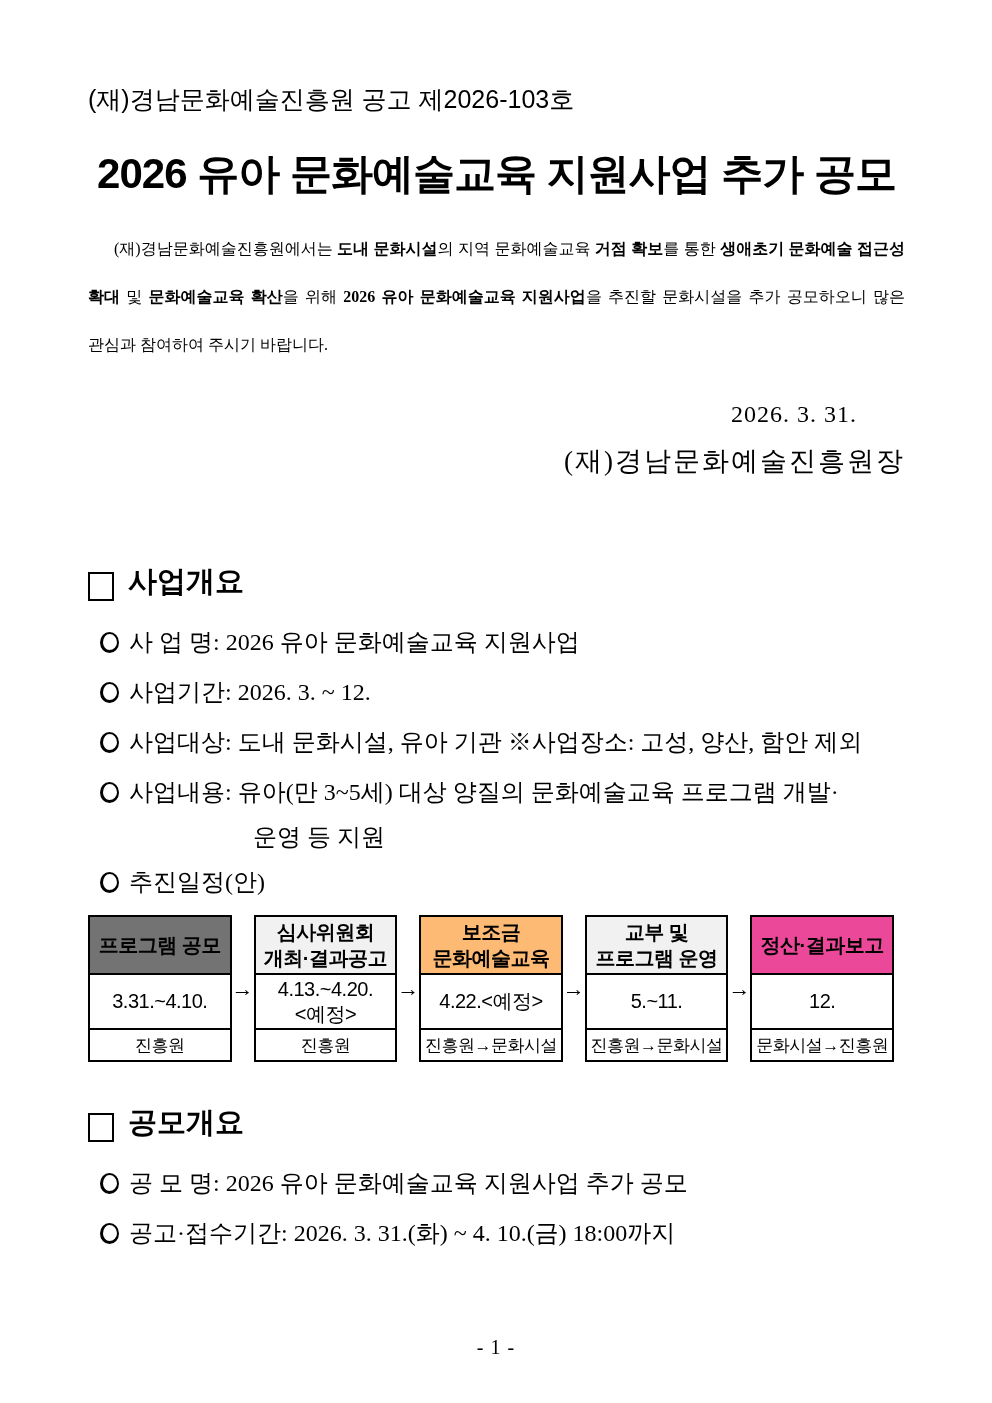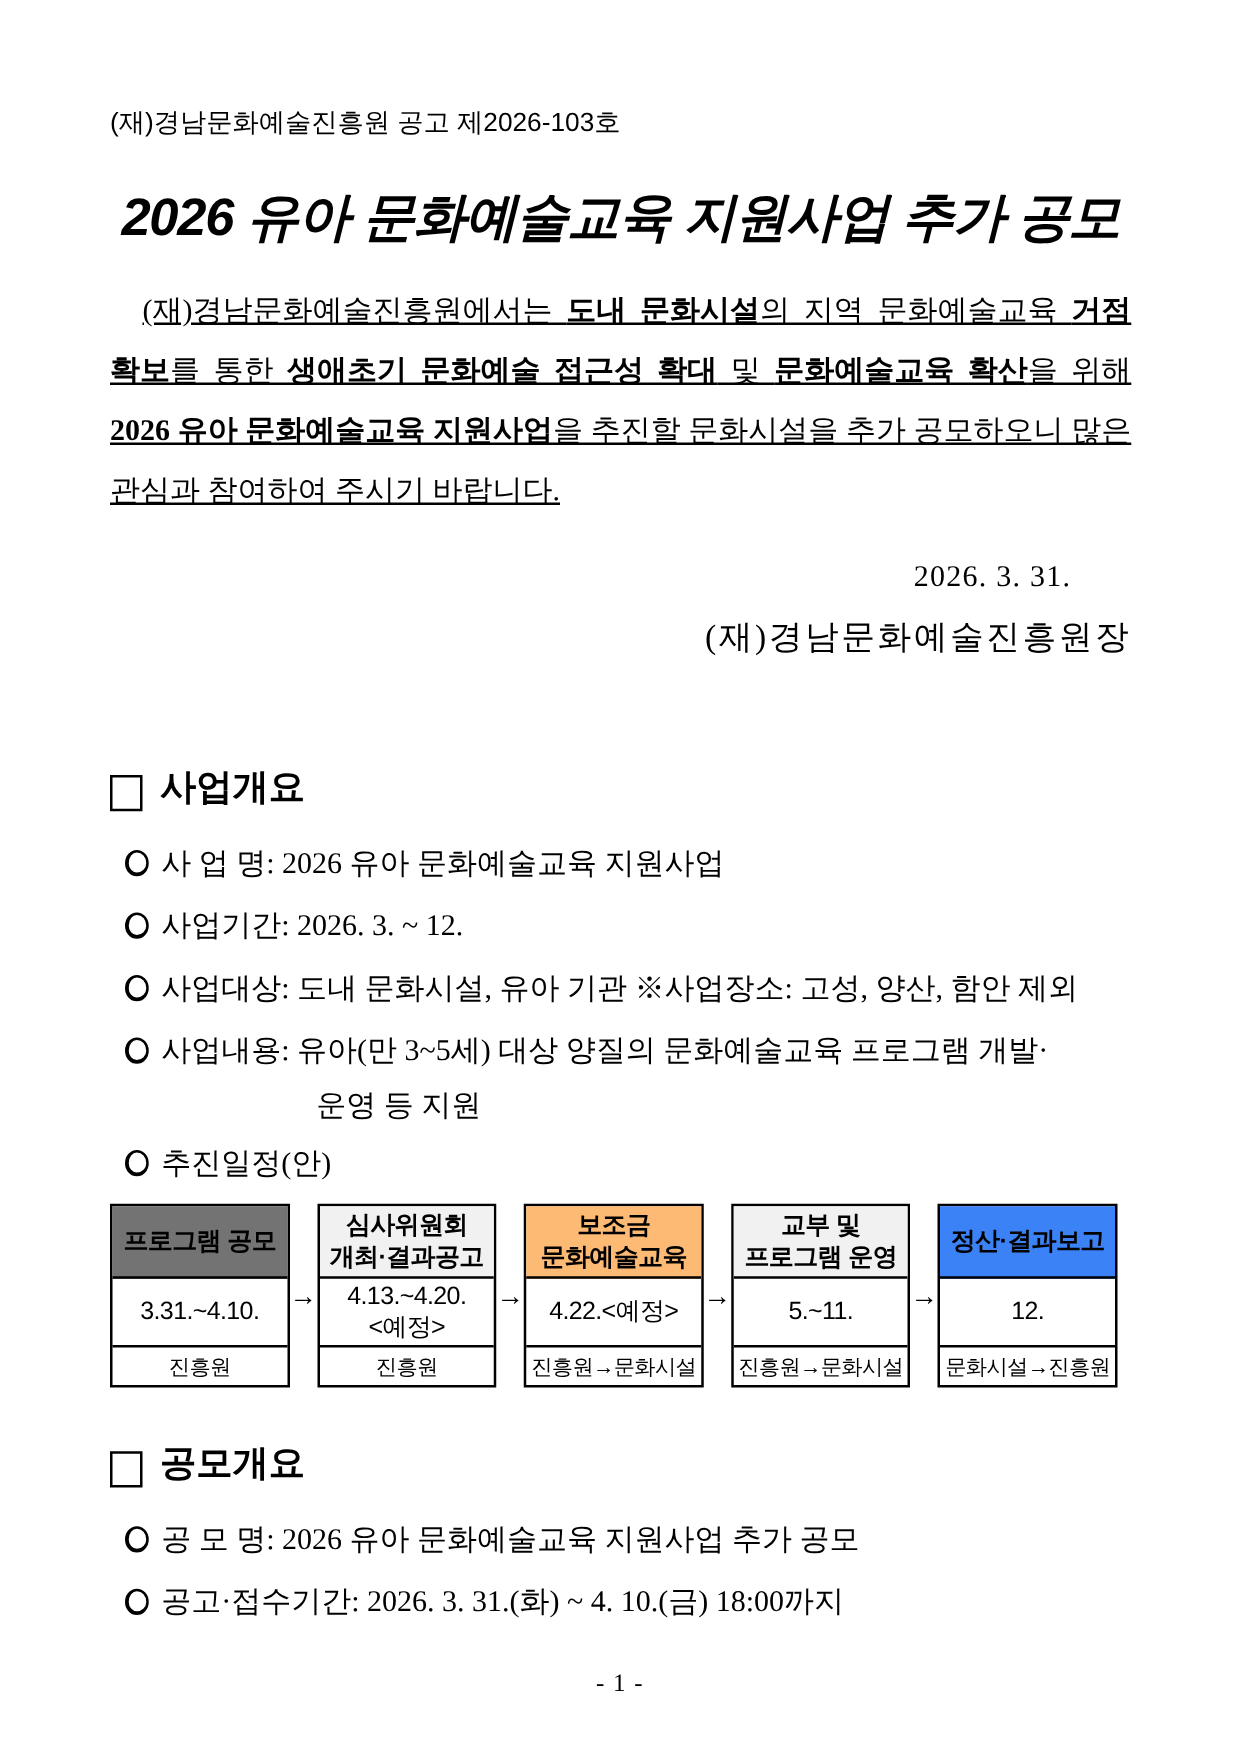--- a/index.html
+++ b/index.html
@@ -12,47 +12,45 @@
     color: #000000;
     font-family: "Liberation Serif", serif;
     box-sizing: border-box;
     padding: 85px 87px 0 88px;
     overflow: hidden;
   }
 
   
   .doc-number {
     font-family: "Liberation Sans", sans-serif;
-    font-size: 21px;
+    font-size: 25px;
     line-height: 28px;
     color: #000;
   }
 
   
   .doc-title {
     margin: 36px 0 0 0;
     font-family: "Liberation Sans", sans-serif;
     font-weight: bold;
     font-size: 42px;
     line-height: 50px;
     letter-spacing: -1px;
     text-align: center;
     white-space: nowrap;
-    font-style: italic;
   }
 
   
   .intro {
     margin: 26px 0 0 0;
-    font-size: 24px;
+    font-size: 16px;
     line-height: 48px;
     text-align: justify;
     text-indent: 26px;
     word-break: keep-all;
-    text-decoration: underline;
   }
   .intro b { font-weight: bold; }
 
   
   .date-block { margin-top: 28px; text-align: right; }
   .doc-date {
     font-size: 24px;
     line-height: 34px;
     padding-right: 48px;
     letter-spacing: 1px;
@@ -282,21 +280,21 @@
       <div class="fmid">
         <span>5.~11.</span>
         <span></span>
       </div>
       <div class="ffoot">진흥원→문화시설</div>
     </div>
 
     <div class="farrow">→</div>
 
     <div class="fbox">
-      <div class="fhead" style="background: #3b82f6; align-items: center;">
+      <div class="fhead" style="background: #ec4899; align-items: center;">
         <span>정산·결과보고</span>
         <span></span>
       </div>
       <div class="fmid">
         <span>12.</span>
         <span></span>
       </div>
       <div class="ffoot">문화시설→진흥원</div>
     </div>
 

